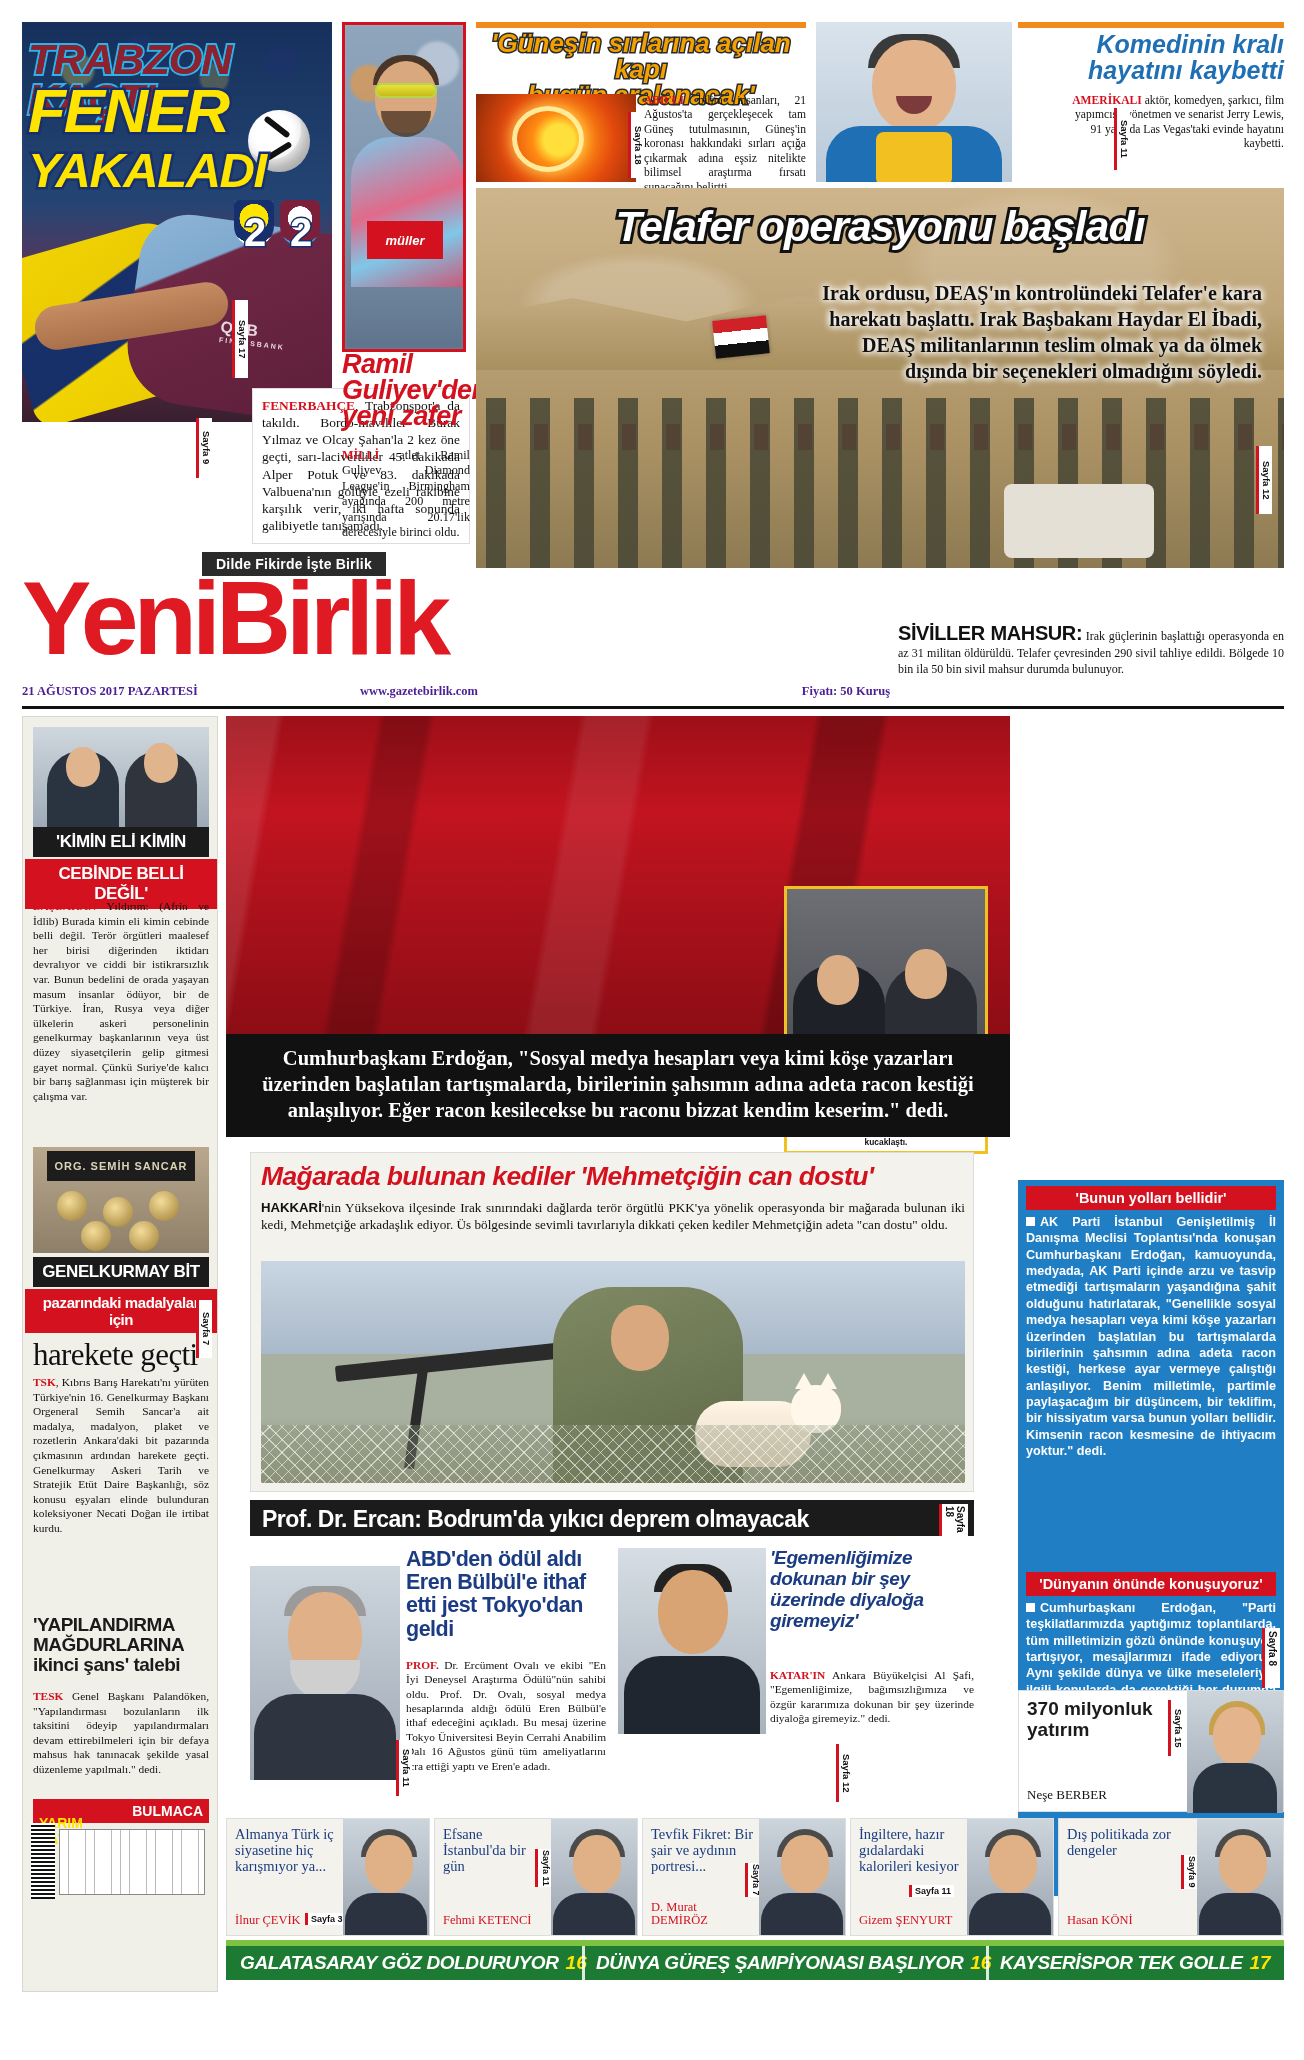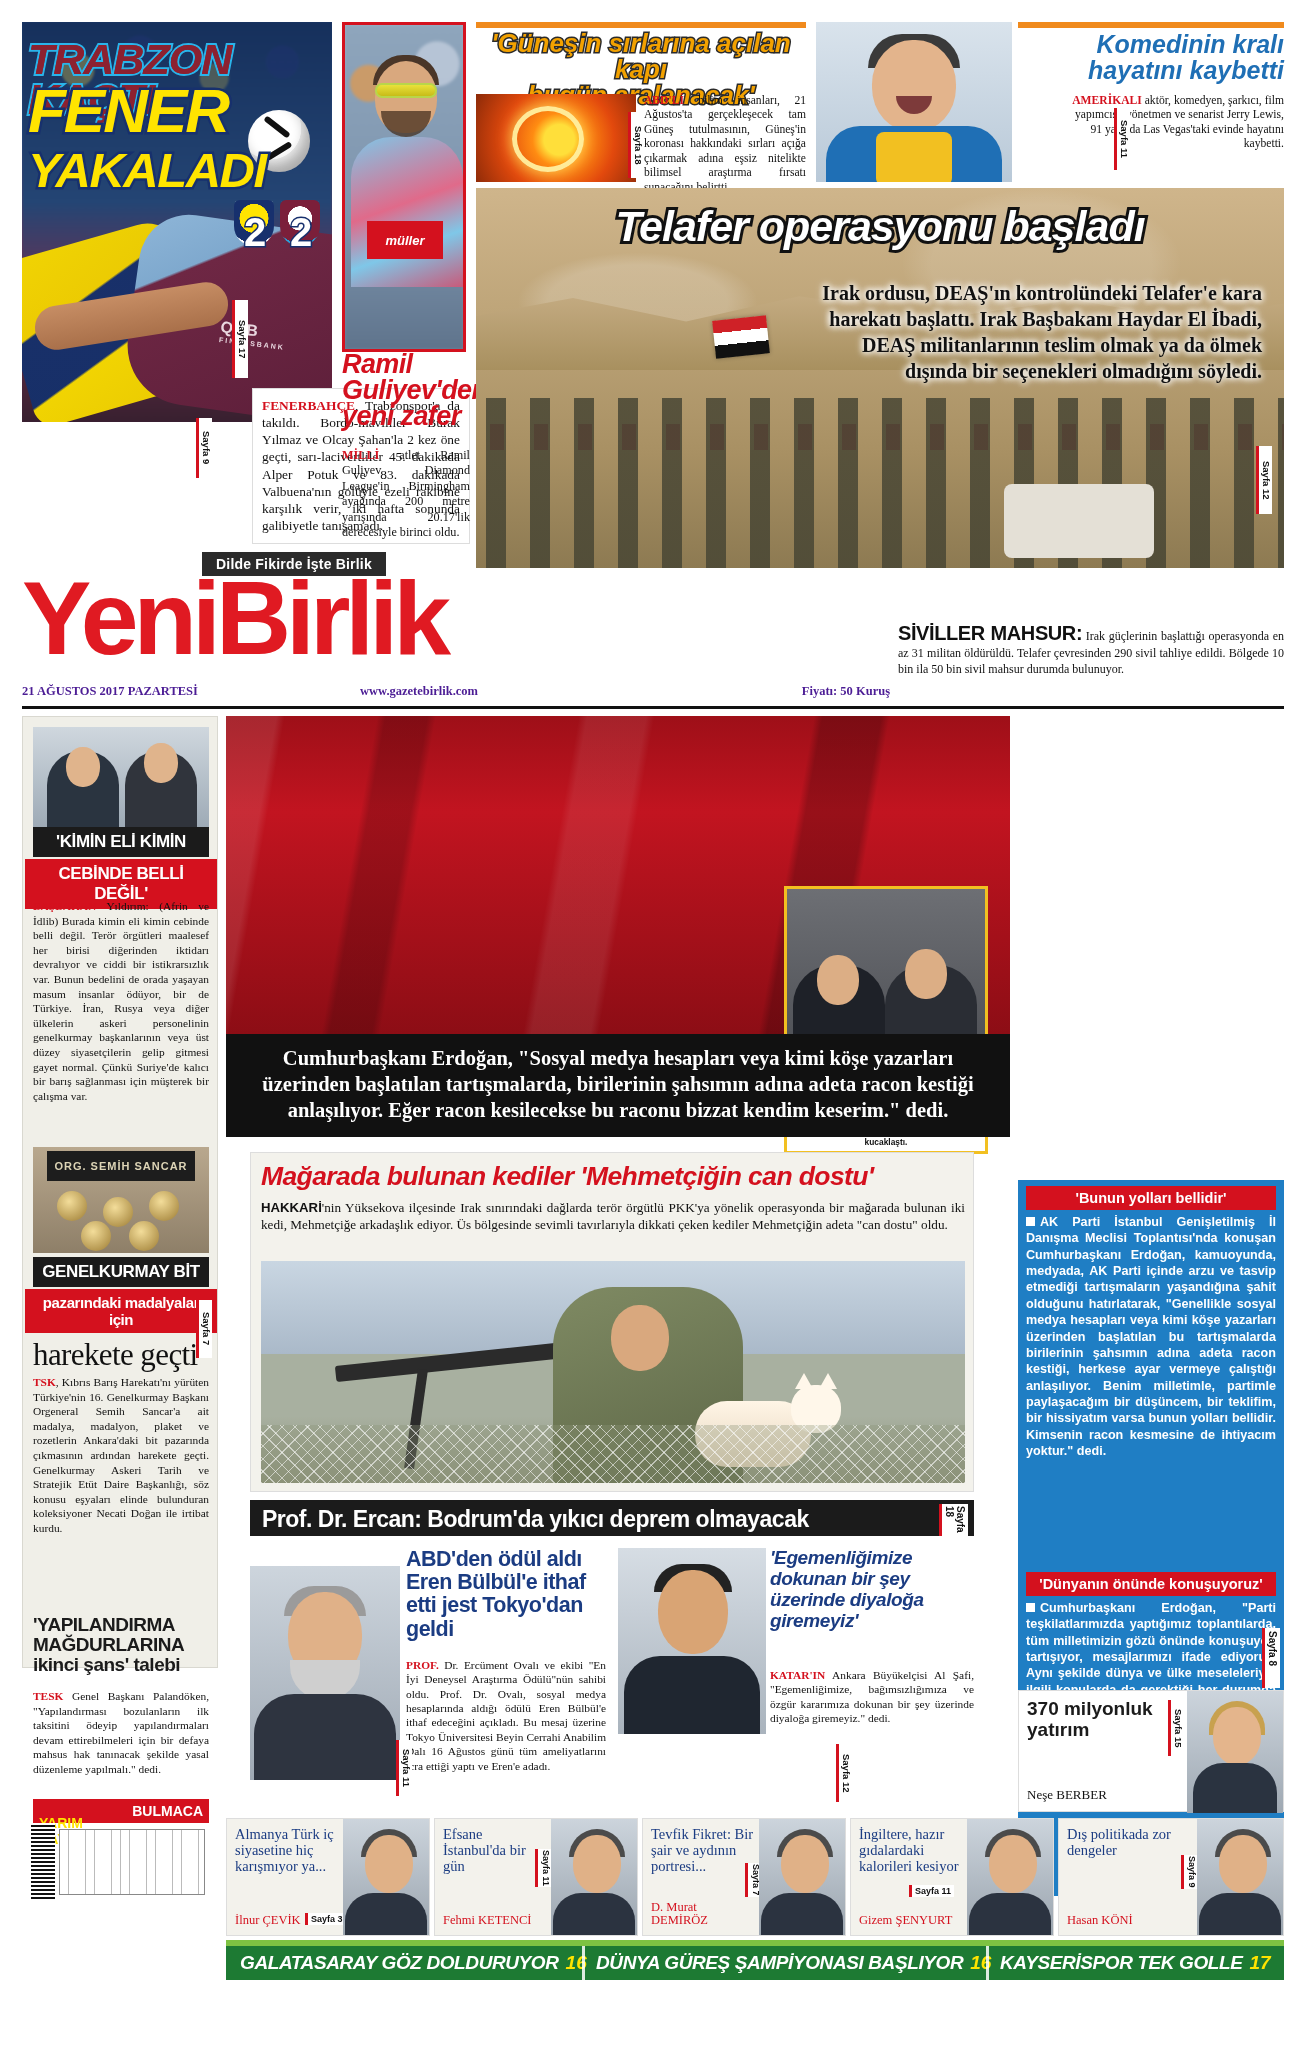--- a/index.html
+++ b/index.html
@@ -268,21 +268,21 @@
   
   #siviller{
     left:898px; top:620px; width:386px; height:82px;
     font-size:12px; line-height:1.3; color:#111; text-align:justify;
   }
   #siviller b.t{
     font-family:"Liberation Sans",sans-serif; font-weight:bold; font-size:20px; letter-spacing:-.4px; color:#111;
   }
 
   
-  #leftcol{ left:22px; top:716px; width:196px; height:952px; background:#f0efe8; border:1px solid #d9d8d0; }
+  #leftcol{ left:22px; top:716px; width:196px; height:1276px; background:#f0efe8; border:1px solid #d9d8d0; }
   #yildirim-photo{
     position:absolute; left:10px; top:10px; width:176px; height:108px; overflow:hidden;
     background:linear-gradient(180deg,#cfd7de,#9aa7b3);
   }
   #yildirim-photo .m1,#yildirim-photo .m2{ position:absolute; bottom:0; width:72px;height:84px;border-radius:34px 34px 0 0;}
   #yildirim-photo .m1{ left:14px; background:#2a3440;}
   #yildirim-photo .m2{ left:92px; background:#30343c;}
   #yildirim-photo .f1,#yildirim-photo .f2{ position:absolute; width:34px;height:40px;border-radius:48%; background:#e0b48c;}
   #yildirim-photo .f1{ left:33px; top:20px;} #yildirim-photo .f2{ left:111px; top:16px;}
   .blackband{

